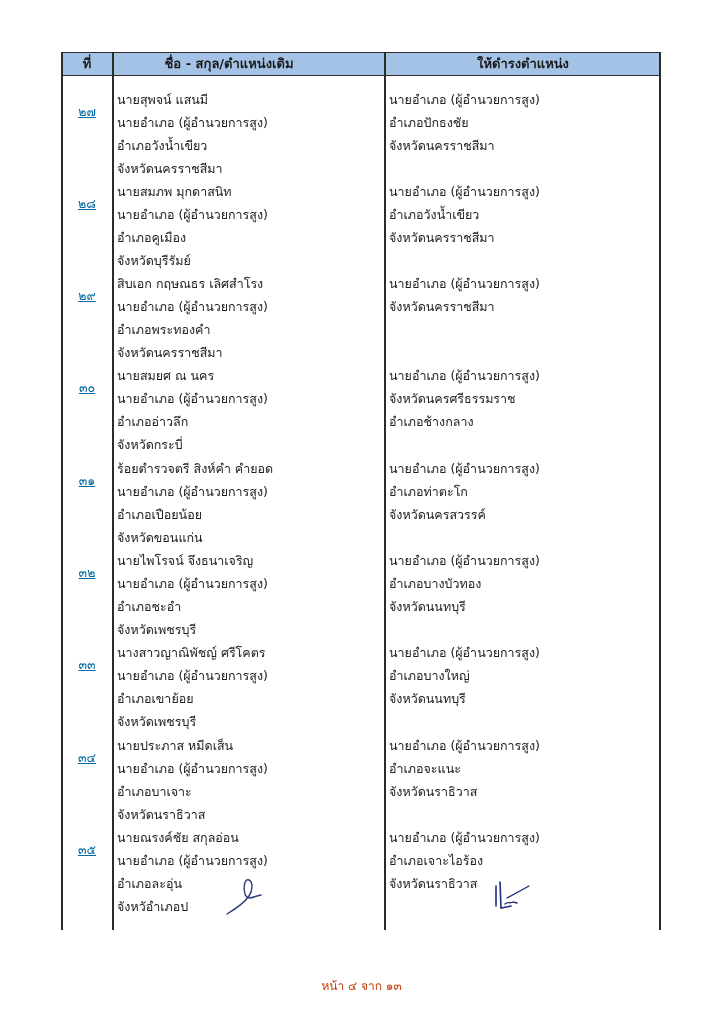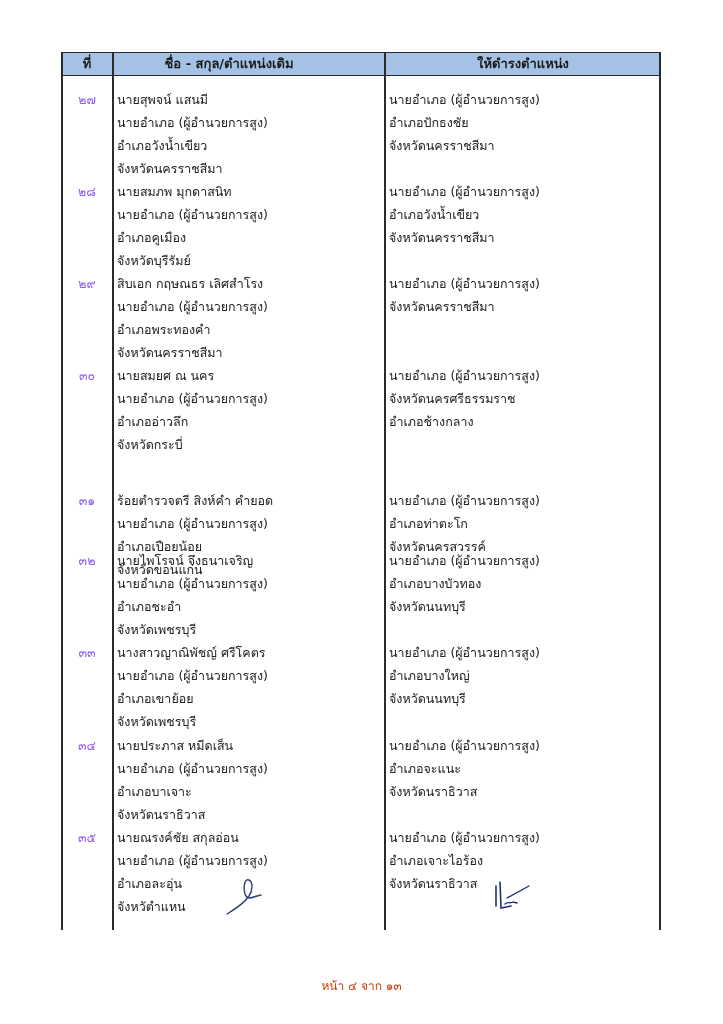--- a/index.html
+++ b/index.html
@@ -57,25 +57,26 @@
     .entry {
       position: absolute;
       left: 0;
       width: 600px;
       height: 92px;
     }
     .num {
       position: absolute;
       left: 0;
       width: 52px;
-      top: 0;
+      top: 12px;
       text-align: center;
       font-size: 12.5px;
       line-height: 23px;
-      color: #8b5cf6;
+      color: #0369a1;
+      text-decoration: underline;
     }
     .col {
       position: absolute;
       top: 0;
       font-size: 12.5px;
       line-height: 23px;
       white-space: nowrap;
       color: #222222;
     }
     .col-old { left: 56px; width: 268px; }
@@ -161,21 +162,21 @@
             <div>นายอำเภอ (ผู้อำนวยการสูง)</div>
             <div>อำเภออ่าวลึก</div>
             <div>จังหวัดกระบี่</div>
           </div>
     <div class="col col-new">
             <div>นายอำเภอ (ผู้อำนวยการสูง)</div>
             <div>จังหวัดนครศรีธรรมราช</div>
             <div>อำเภอช้างกลาง</div>
           </div>
   </div>
-        <div class="entry" style="top: 405px; margin-top: 32px;">
+        <div class="entry" style="top: 405px;">
     <div class="num">๓๑</div>
     <div class="col col-old">
             <div>ร้อยตำรวจตรี สิงห์คำ คำยอด</div>
             <div>นายอำเภอ (ผู้อำนวยการสูง)</div>
             <div>อำเภอเปือยน้อย</div>
             <div>จังหวัดขอนแก่น</div>
           </div>
     <div class="col col-new">
             <div>นายอำเภอ (ผู้อำนวยการสูง)</div>
             <div>อำเภอท่าตะโก</div>
@@ -223,21 +224,21 @@
             <div>อำเภอจะแนะ</div>
             <div>จังหวัดนราธิวาส</div>
           </div>
   </div>
         <div class="entry" style="top: 774px; padding-left: 10px;">
     <div class="num">๓๕</div>
     <div class="col col-old">
             <div>นายณรงค์ชัย สกุลอ่อน</div>
             <div>นายอำเภอ (ผู้อำนวยการสูง)</div>
             <div>อำเภอละอุ่น</div>
-            <div>จังหวัตำแหน</div>
+            <div>จังหวัอำเภอป</div>
           </div>
     <div class="col col-new">
             <div>นายอำเภอ (ผู้อำนวยการสูง)</div>
             <div>อำเภอเจาะไอร้อง</div>
             <div>จังหวัดนราธิวาส</div>
           </div>
   </div>
       </div>
 
     <svg class="sig" style="left:162px;top:822px;" width="50" height="45" viewBox="0 0 50 45">

